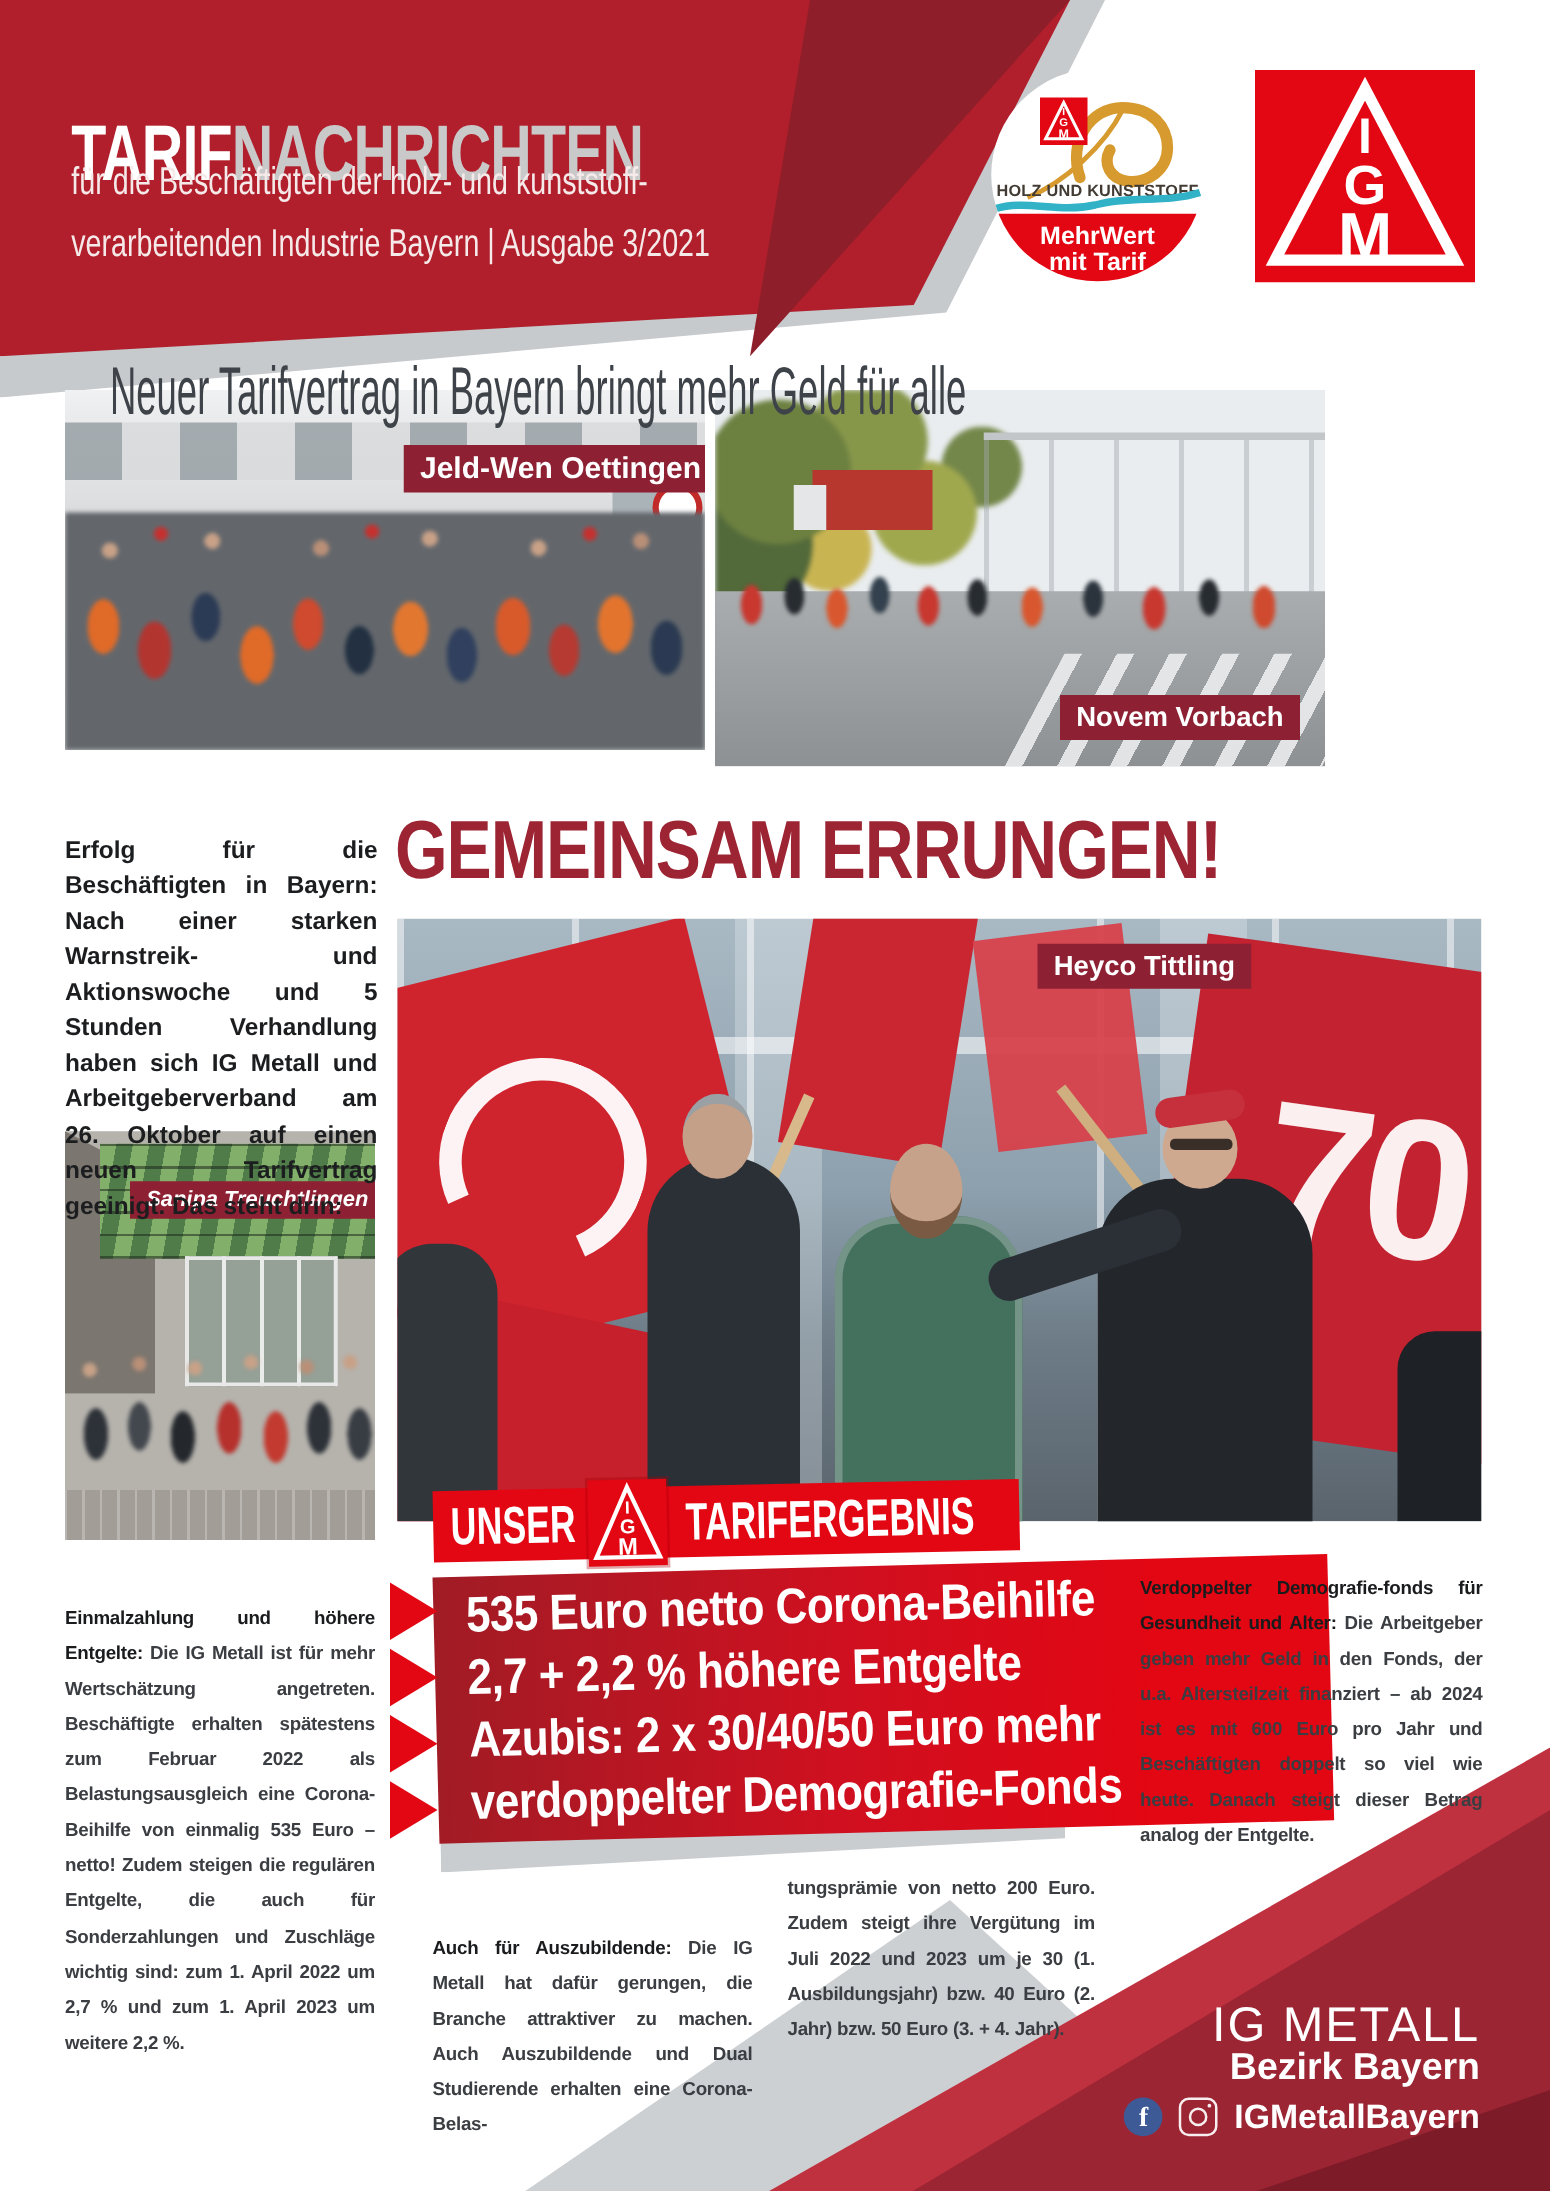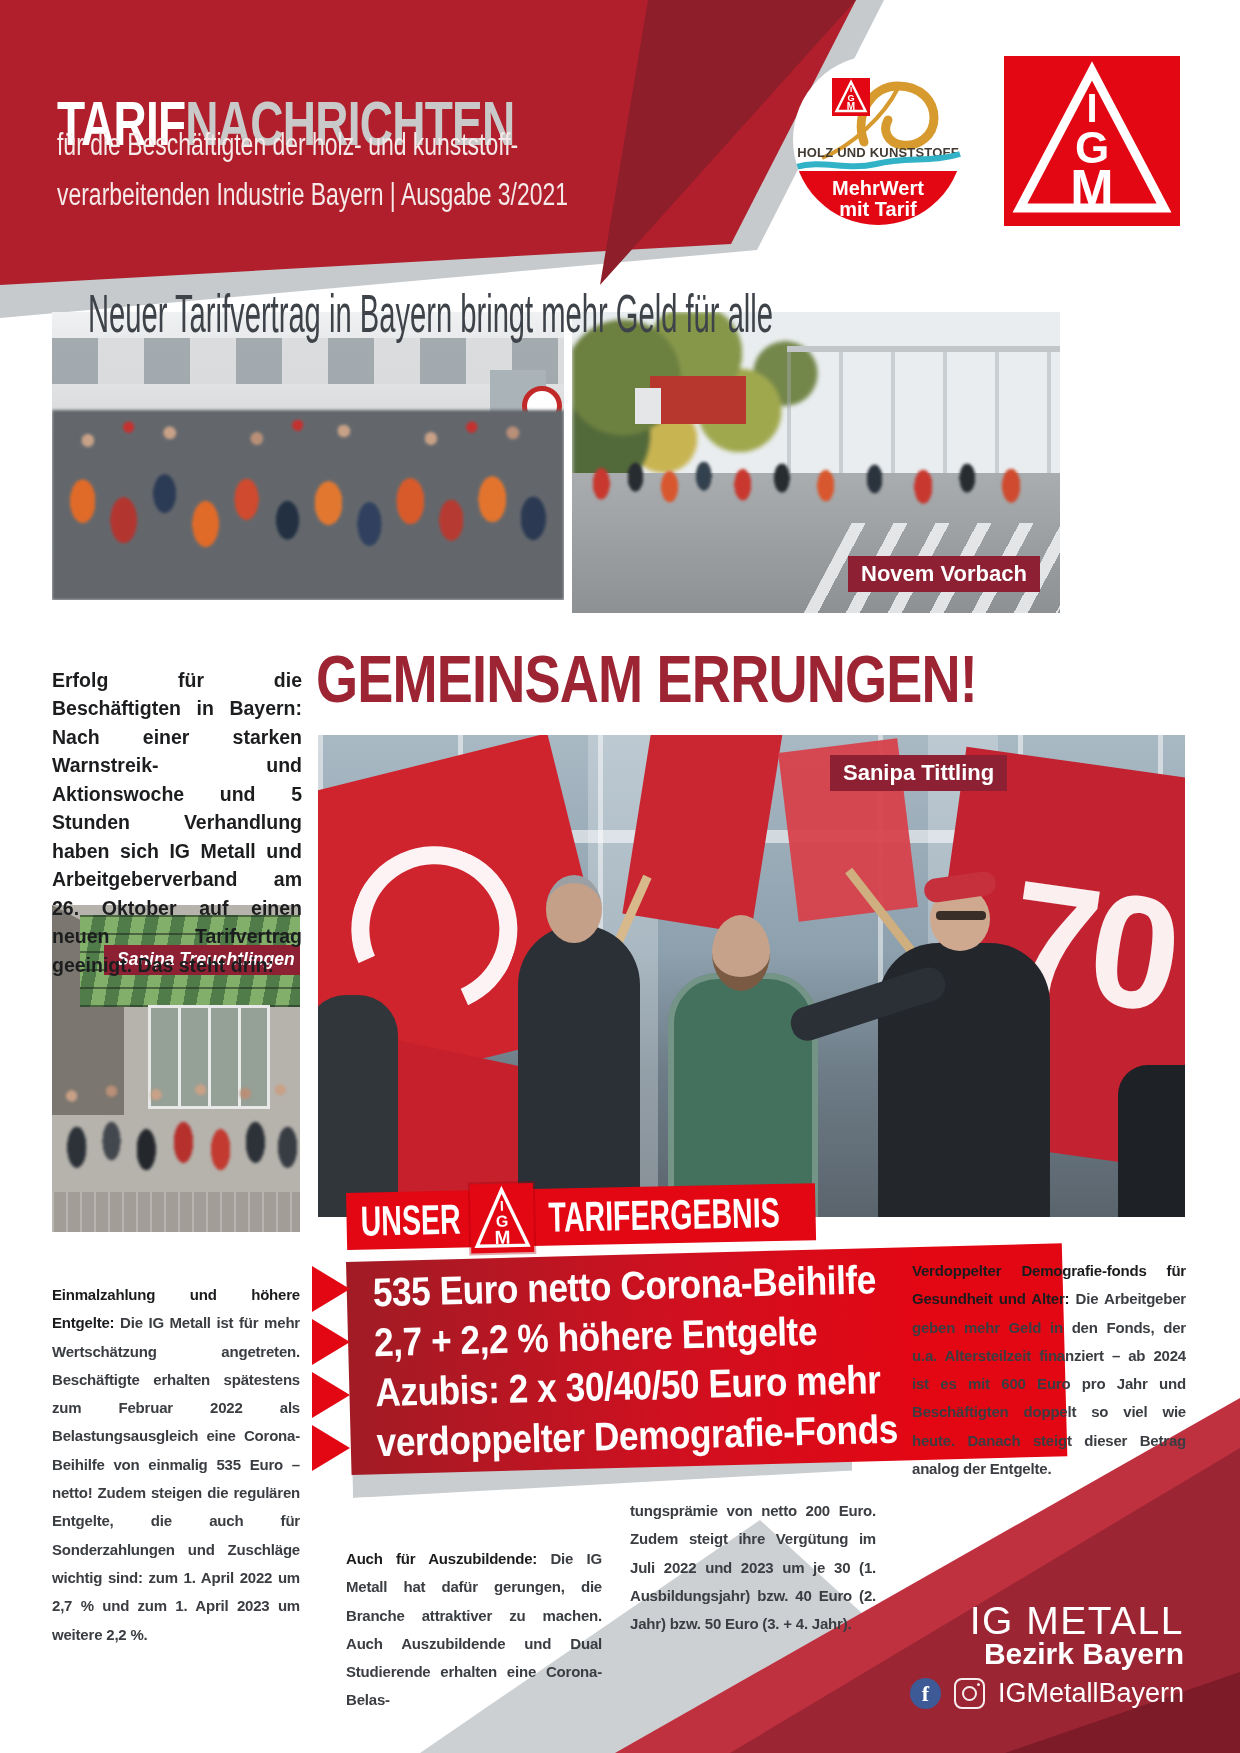--- a/index.html
+++ b/index.html
@@ -188,21 +188,21 @@
   .ft-corner{background:#7d1b28;clip-path:polygon(1005px 1753px,1240px 1672px,1240px 1753px);z-index:6;}
   .ft-org{position:absolute;right:56px;top:1604px;text-align:right;color:#fff;z-index:9;line-height:33px;}
   .ft-org .org-line1{font-size:39px;font-weight:400;letter-spacing:1.5px;}
   .ft-org .org-line2{font-size:30px;font-weight:700;}
   .ft-social{position:absolute;right:56px;top:1678px;display:flex;align-items:center;gap:13px;z-index:9;color:#fff;}
   .fb{width:31px;height:31px;border-radius:50%;background:#3d5a97;display:flex;align-items:center;justify-content:center;
     font-family:"Liberation Serif",serif;font-weight:700;font-size:22px;color:#fff;}
   .ig{width:27px;height:27px;border:2.5px solid rgba(255,255,255,.92);border-radius:8px;position:relative;}
   .ig::before{content:"";position:absolute;left:6px;top:6px;width:11px;height:11px;border:2.5px solid rgba(255,255,255,.92);border-radius:50%;}
   .ig::after{content:"";position:absolute;right:3px;top:3px;width:3px;height:3px;background:rgba(255,255,255,.92);border-radius:50%;}
-  .handle{font-size:27px;font-weight:400;}
+  .handle{font-size:27px;font-weight:700;}
 </style>
 </head>
 <body>
 
 <div class="page">
 
   <div class="hdr-layer hdr-gray"></div>
   <div class="hdr-layer hdr-red"></div>
   <div class="hdr-layer hdr-dark"></div>
 
@@ -244,20 +244,21 @@
   </svg>
 
   <div class="headline2">Neuer Tarifvertrag in Bayern bringt mehr Geld für alle</div>
 
   <div class="photo" id="photo-jeldwen">
     <div class="deco p1-build"></div>
     <div class="deco p1-winrow"></div>
     <div class="deco p1-door"></div>
     <div class="deco p1-sign"></div>
     <div class="deco crowd p1-crowd"></div>
+    <span class="cap" style="left:271px;top:44px;font-size:24px;">Jeld-Wen Oettingen</span>
   </div>
 
   <div class="photo" id="photo-novem">
     <div class="deco p2-sky"></div>
     <div class="deco p2-trees"></div>
     <div class="deco p2-build"></div>
     <div class="deco p2-truck"></div>
     <div class="deco p2-truckcab"></div>
     <div class="deco p2-road"></div>
     <div class="deco p2-zebra"></div>
@@ -298,21 +299,21 @@
     <div class="deco p4-m1"></div>
     <div class="deco p4-h1"></div>
     <div class="deco p4-m2"></div>
     <div class="deco p4-h2"></div>
     <div class="deco p4-m3"></div>
     <div class="deco p4-h3"></div>
     <div class="deco p4-cap3"></div>
     <div class="deco p4-gl3"></div>
     <div class="deco p4-arm"></div>
     <div class="deco p4-m4"></div>
-    <span class="cap" style="left:512px;top:20px;">Sanipa Tittling</span>
+    <span class="cap" style="left:512px;top:20px;">Heyco Tittling</span>
   </div>
 
   <div class="banner">
     <span class="banner-word banner-left">UNSER</span>
     <div class="banner-logo">
       <svg viewBox="0 0 63 69" width="63" height="69">
         <path d="M31.5 6 L6 62 L57 62 Z" stroke="#fff" stroke-width="3.4" fill="none"></path>
         <text x="31.5" y="27" font-size="14" font-weight="bold" fill="#fff" text-anchor="middle" font-family="Liberation Sans,sans-serif">I</text>
         <text x="31.5" y="43" font-size="16" font-weight="bold" fill="#fff" text-anchor="middle" font-family="Liberation Sans,sans-serif">G</text>
         <text x="31.5" y="60" font-size="19" font-weight="bold" fill="#fff" text-anchor="middle" font-family="Liberation Sans,sans-serif">M</text>

